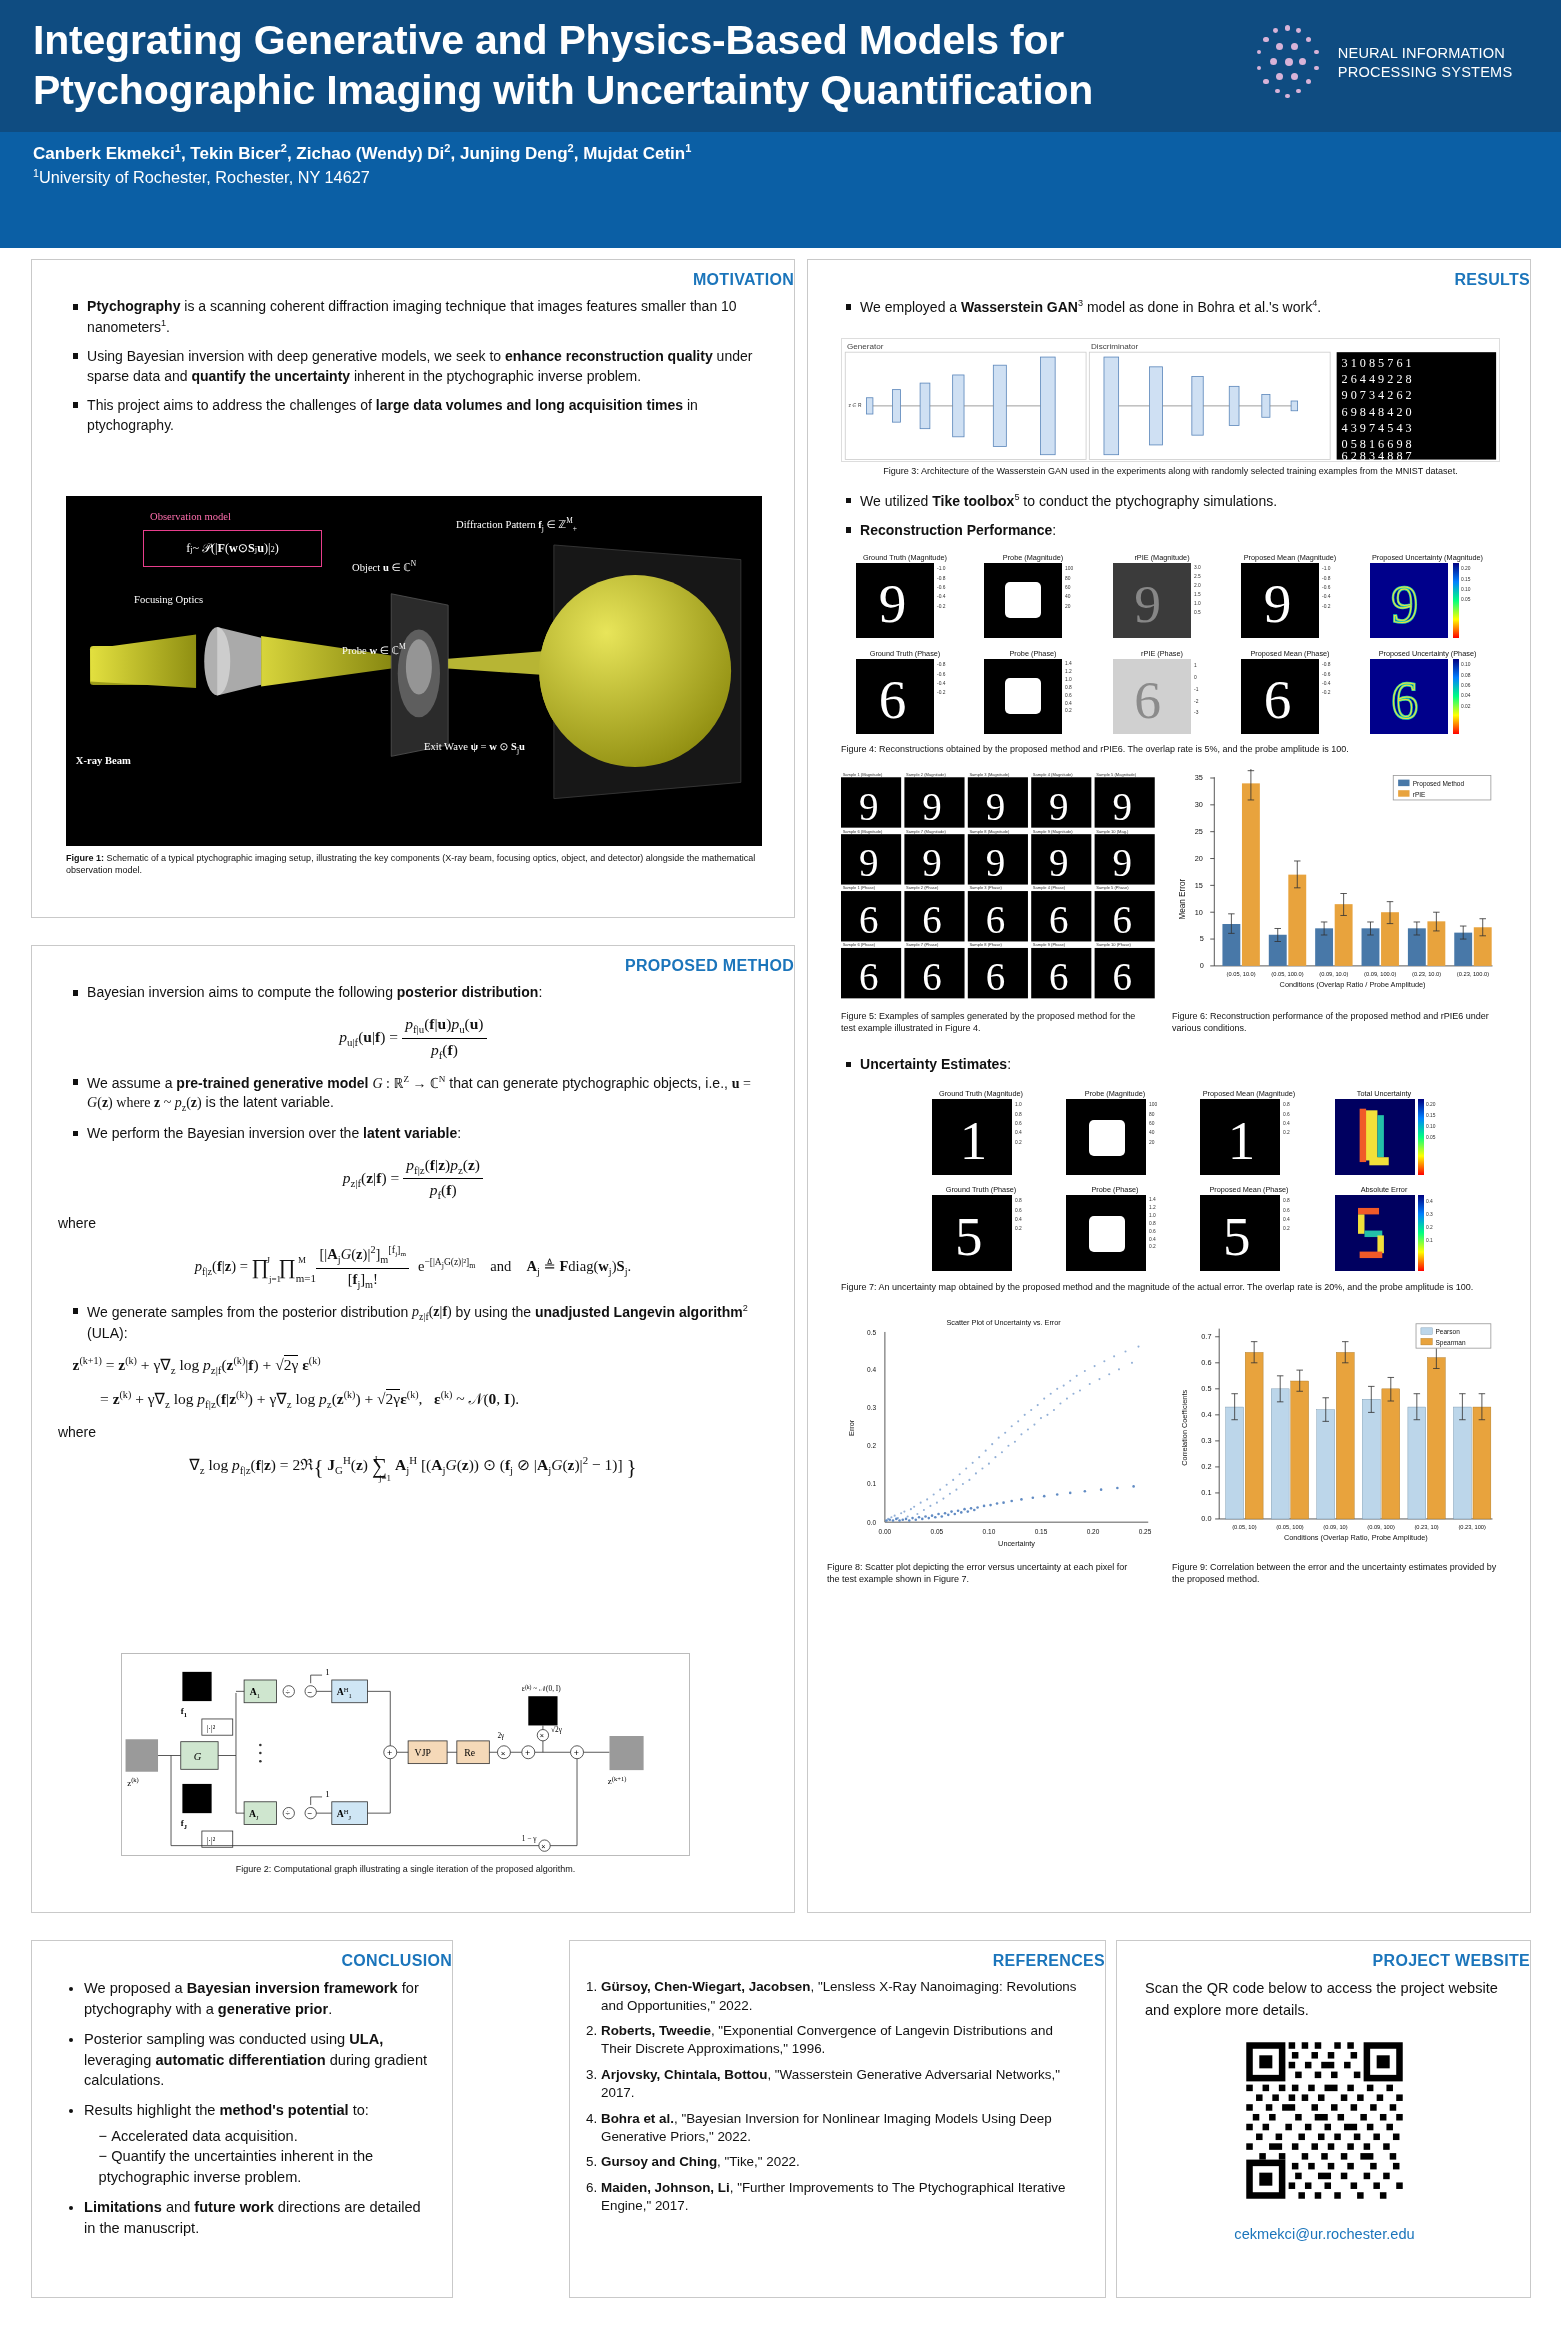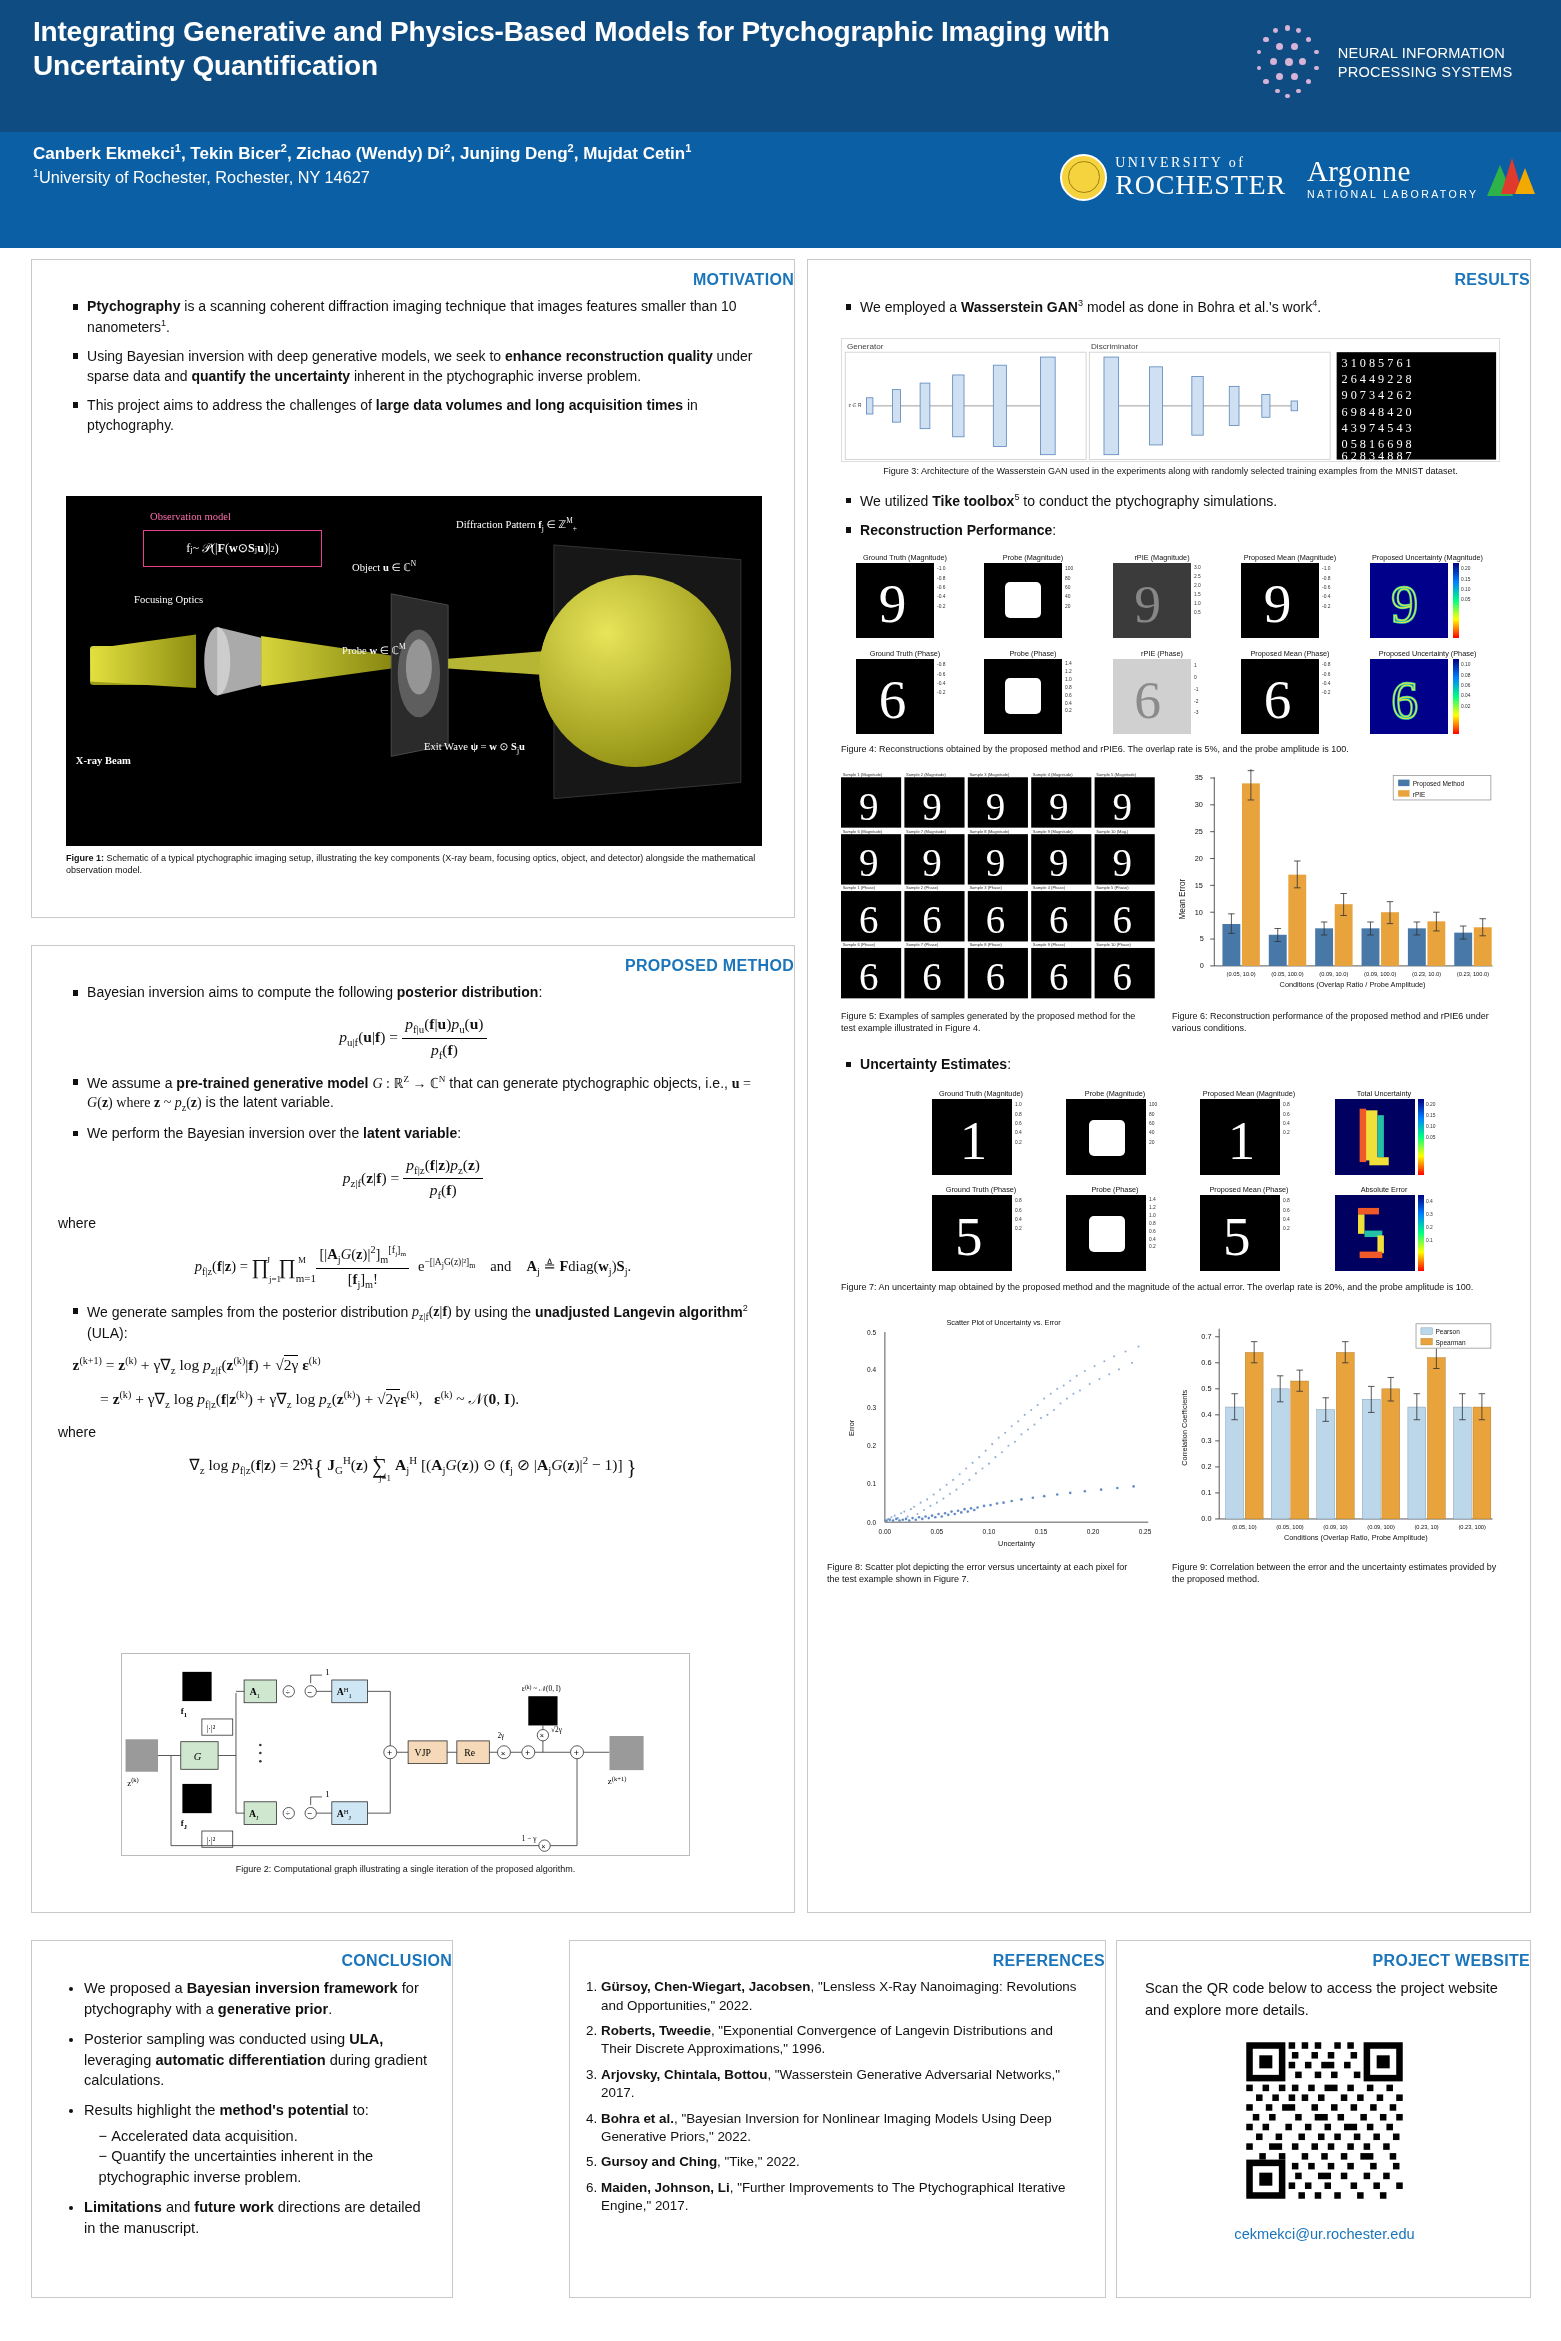--- a/index.html
+++ b/index.html
@@ -17,21 +17,21 @@
   .header {
     position:absolute; left:0; top:0; width:1561px; height:248px;
     background:#0b5fa5;
   }
   .header-top {
     position:absolute; left:0; top:0; width:1561px; height:132px;
     background:#0f4c81;
   }
   .title {
     position:absolute; left:33px; top:14.6px; width:1163px;
-    color:#fff; font-size:28px; font-weight:bold; line-height:1.22;
+    color:#fff; font-size:41px; font-weight:bold; line-height:1.22;
     letter-spacing:-0.2px;
   }
   .nips-logo {
     position:absolute; right:24.4px; top:18px; width:285px; height:89px;
     display:flex; align-items:center;
   }
   .nips-dots { width:78px; height:78px; position:relative; }
   .nips-dots span {
     position:absolute; background:#d8b3d8; border-radius:50%;
   }
@@ -164,40 +164,20 @@
         <div>NEURAL INFORMATION</div>
         <div>PROCESSING SYSTEMS</div>
       </div>
     </div>
 
     <div class="authors">
       <div>Canberk Ekmekci<sup>1</sup>, Tekin Bicer<sup>2</sup>, Zichao (Wendy) Di<sup>2</sup>, Junjing Deng<sup>2</sup>, Mujdat Cetin<sup>1</sup></div>
       <div class="affil"><sup>1</sup>University of Rochester, Rochester, NY 14627</div>
     </div>
 
-    <div class="uni-logos">
-      <div class="ur-logo">
-        <div class="ur-seal"></div>
-        <div class="ur-text">
-          <div class="l1">UNIVERSITY of</div>
-          <div class="l2">ROCHESTER</div>
-        </div>
-      </div>
-      <div class="argonne">
-        <div class="argonne-txt">
-          <div class="a1">Argonne</div>
-          <div class="a2">NATIONAL LABORATORY</div>
-        </div>
-        <div class="argonne-mark">
-          <div class="tri" style="left:0;top:8.1px;border-left:13px solid transparent;border-right:13px solid transparent;border-bottom:31px solid #2db34a;"></div>
-          <div class="tri" style="left:14.6px;top:1.6px;border-left:11.4px solid transparent;border-right:11.4px solid transparent;border-bottom:36px solid #e03a2f;"></div>
-          <div class="tri" style="left:28px;top:11.4px;border-left:10.6px solid transparent;border-right:10.6px solid transparent;border-bottom:26px solid #f2a900;"></div>
-        </div>
-      </div>
-    </div>
   </div>
 
   <div class="card" style="left:31px; top:259px; width:764px; height:659px;">
     <div class="card-title">MOTIVATION</div>
     <div class="body-text" style="margin:0 21px;">
       <ul class="sq">
         <li><b>Ptychography</b> is a scanning coherent diffraction imaging technique that images features smaller than 10 nanometers<sup>1</sup>.</li>
         <li>Using Bayesian inversion with deep generative models, we seek to <b>enhance reconstruction quality</b> under sparse data and <b>quantify the uncertainty</b> inherent in the ptychographic inverse problem.</li>
         <li>This project aims to address the challenges of <b>large data volumes and long acquisition times</b> in ptychography.</li>
       </ul>

